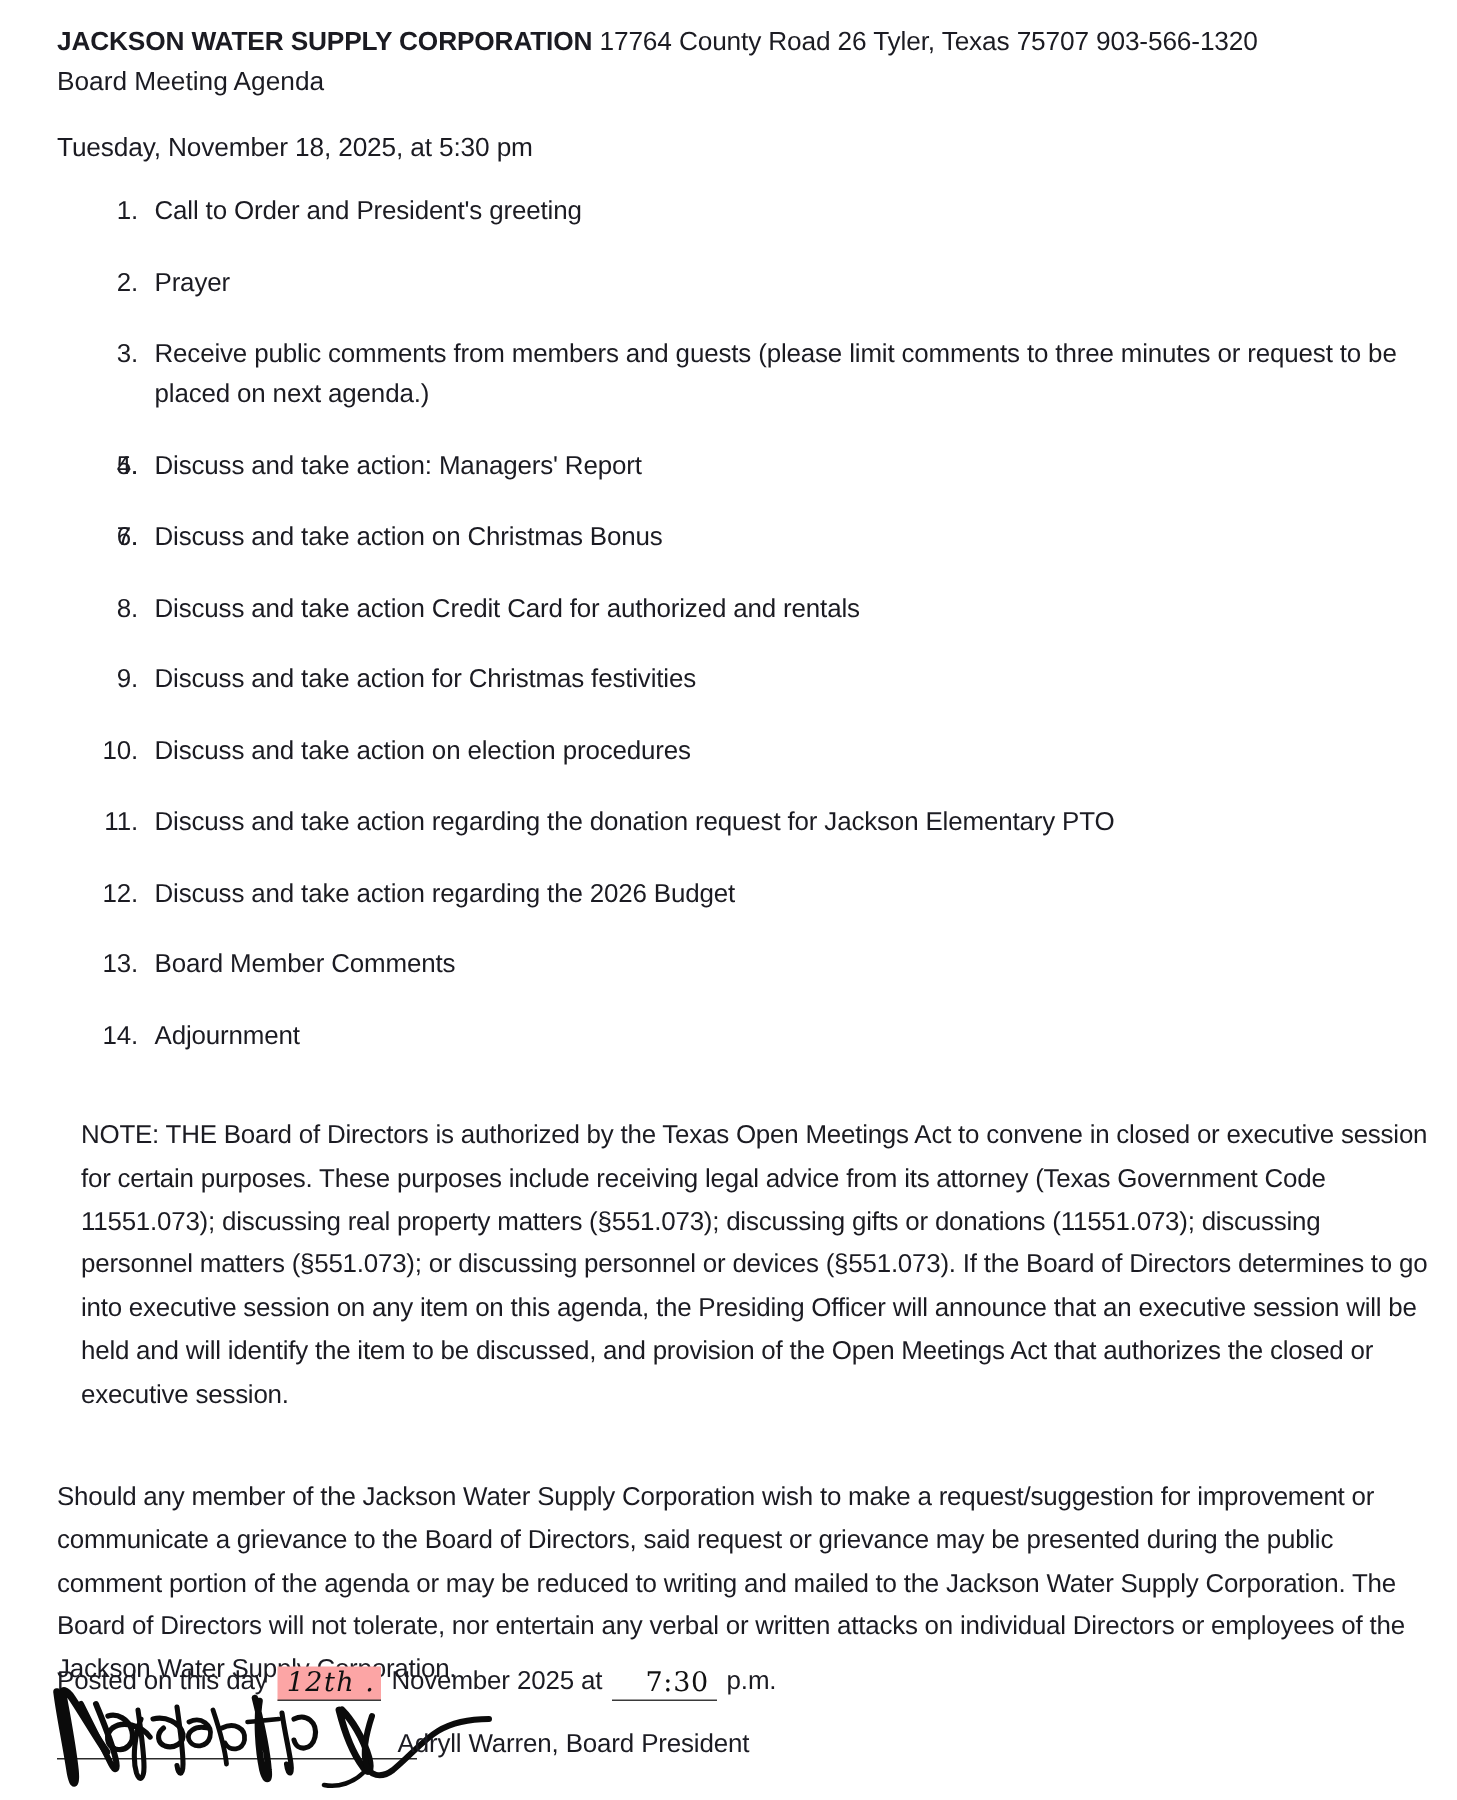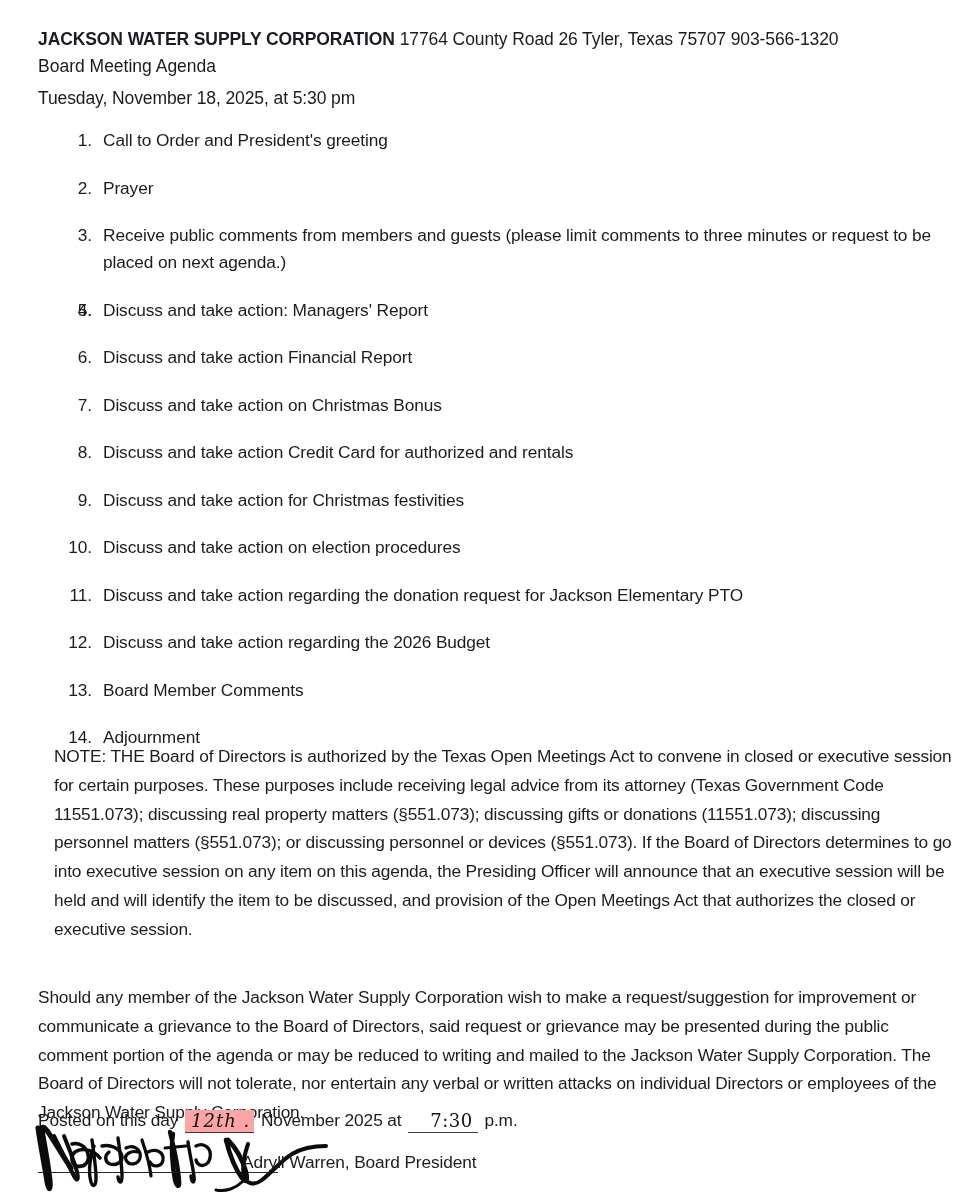--- a/index.html
+++ b/index.html
@@ -20,21 +20,21 @@
     left: 0; top: 0;
     width: 971px;
     height: 1200px;
     padding: 0;
   }
 
   
   .header-block {
     position: absolute;
     left: 38px;
-    top: 26px;
+    top: 14px;
     width: 900px;
   }
   .org-line {
     font-size: 17.5px;
     line-height: 27px;
     letter-spacing: -0.1px;
   }
   .org-name {
     font-weight: bold;
   }
@@ -156,21 +156,21 @@
   .sig-rule {
     position: absolute;
     left: 8px;
     top: 50px;
     width: 240px;
     height: 0;
     border-top: 1.6px solid #2b2b2b;
   }
   .signature-caption {
     position: absolute;
-    left: 242px;
+    left: 265px;
     top: 1150px;
     font-size: 17.3px;
     line-height: 24px;
     letter-spacing: -0.1px;
     white-space: nowrap;
   }
 </style>
 </head>
 <body>
 
@@ -185,21 +185,21 @@
   </div>
 
   <div class="meeting-datetime">Tuesday, November 18, 2025, at 5:30 pm</div>
 
   <ol class="agenda-list" id="agenda-list">
       <li class="agenda-item"><span class="agenda-num">1.</span><span>Call to Order and President's greeting</span></li>
       <li class="agenda-item"><span class="agenda-num">2.</span><span>Prayer</span></li>
       <li class="agenda-item"><span class="agenda-num">3.</span><span>Receive public comments from members and guests (please limit comments to three minutes or request to be placed on next agenda.)</span></li>
       <li class="agenda-item"><span class="agenda-num">4.</span></li>
       <li class="agenda-item"><span class="agenda-num">5.</span><span>Discuss and take action: Managers' Report</span></li>
-      <li class="agenda-item"><span class="agenda-num">6.</span><span>Discuss and take action Financial Report</span></li>
+      <li class="agenda-item"><span class="agenda-num">6.</span></li>
       <li class="agenda-item"><span class="agenda-num">7.</span><span>Discuss and take action on Christmas Bonus</span></li>
       <li class="agenda-item"><span class="agenda-num">8.</span><span>Discuss and take action Credit Card for authorized and rentals</span></li>
       <li class="agenda-item"><span class="agenda-num">9.</span><span>Discuss and take action for Christmas festivities</span></li>
       <li class="agenda-item"><span class="agenda-num">10.</span><span>Discuss and take action on election procedures</span></li>
       <li class="agenda-item"><span class="agenda-num">11.</span><span>Discuss and take action regarding the donation request for Jackson Elementary PTO</span></li>
       <li class="agenda-item"><span class="agenda-num">12.</span><span>Discuss and take action regarding the 2026 Budget</span></li>
       <li class="agenda-item"><span class="agenda-num">13.</span><span>Board Member Comments</span></li>
       <li class="agenda-item"><span class="agenda-num">14.</span><span>Adjournment</span></li>
     </ol>
 

